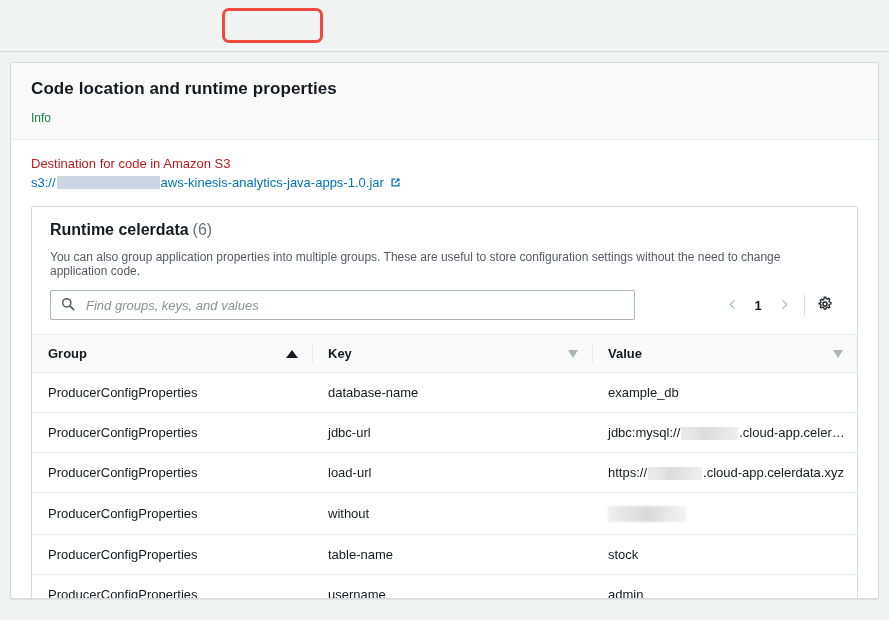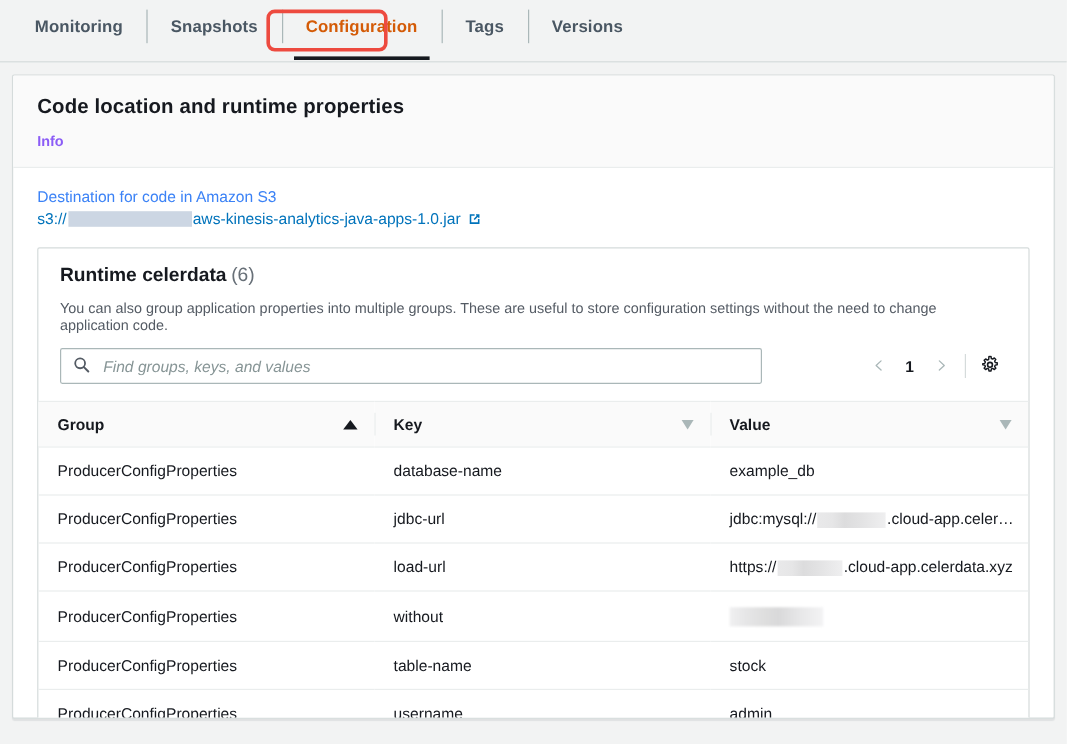--- a/index.html
+++ b/index.html
@@ -99,30 +99,30 @@
     flex-direction: column;
   }
   .panel-title {
     font-size: 17px;
     font-weight: bold;
     color: #16191f;
     letter-spacing: .1px;
   }
   .info-link {
     font-size: 12px;
-    font-weight: bold;
-    color: #8b5cf6;
+    font-weight: normal;
+    color: #15803d;
     cursor: pointer;
   }
   .panel-body {
     padding: 16px 20px 0 20px;
   }
   .field-label {
     font-size: 13px;
-    color: #3b82f6;
+    color: #b91c1c;
     margin-bottom: 4px;
   }
   .s3-line {
     font-size: 13px;
     color: #0073bb;
     display: flex;
     align-items: center;
     gap: 0;
     margin-bottom: 16px;
   }
@@ -295,37 +295,20 @@
     height: 16px;
     background: linear-gradient(90deg,#f0f0f1 0%,#e6e6e7 18%,#dedede 38%,#d9d9da 52%,#e9e9ea 78%,#f3f3f4 100%);
     filter: blur(1px);
     vertical-align: middle;
   }
 </style>
 </head>
 <body>
 
 <div class="tabbar">
-  <div class="tabs" id="tabs-container">
-      <div class="tab">
-        <span>Monitoring</span>
-      </div>
-      <div class="tab">
-        <span>Snapshots</span>
-      </div>
-      <div class="tab active">
-        <span>Configuration</span>
-      </div>
-      <div class="tab">
-        <span>Tags</span>
-      </div>
-      <div class="tab">
-        <span>Versions</span>
-      </div>
-    </div>
   <div class="tab-highlight"></div>
 </div>
 
 <div class="panel">
 
   <div class="panel-header">
     <span class="panel-title">Code location and runtime properties</span>
     <span class="info-link">Info</span>
   </div>
 

